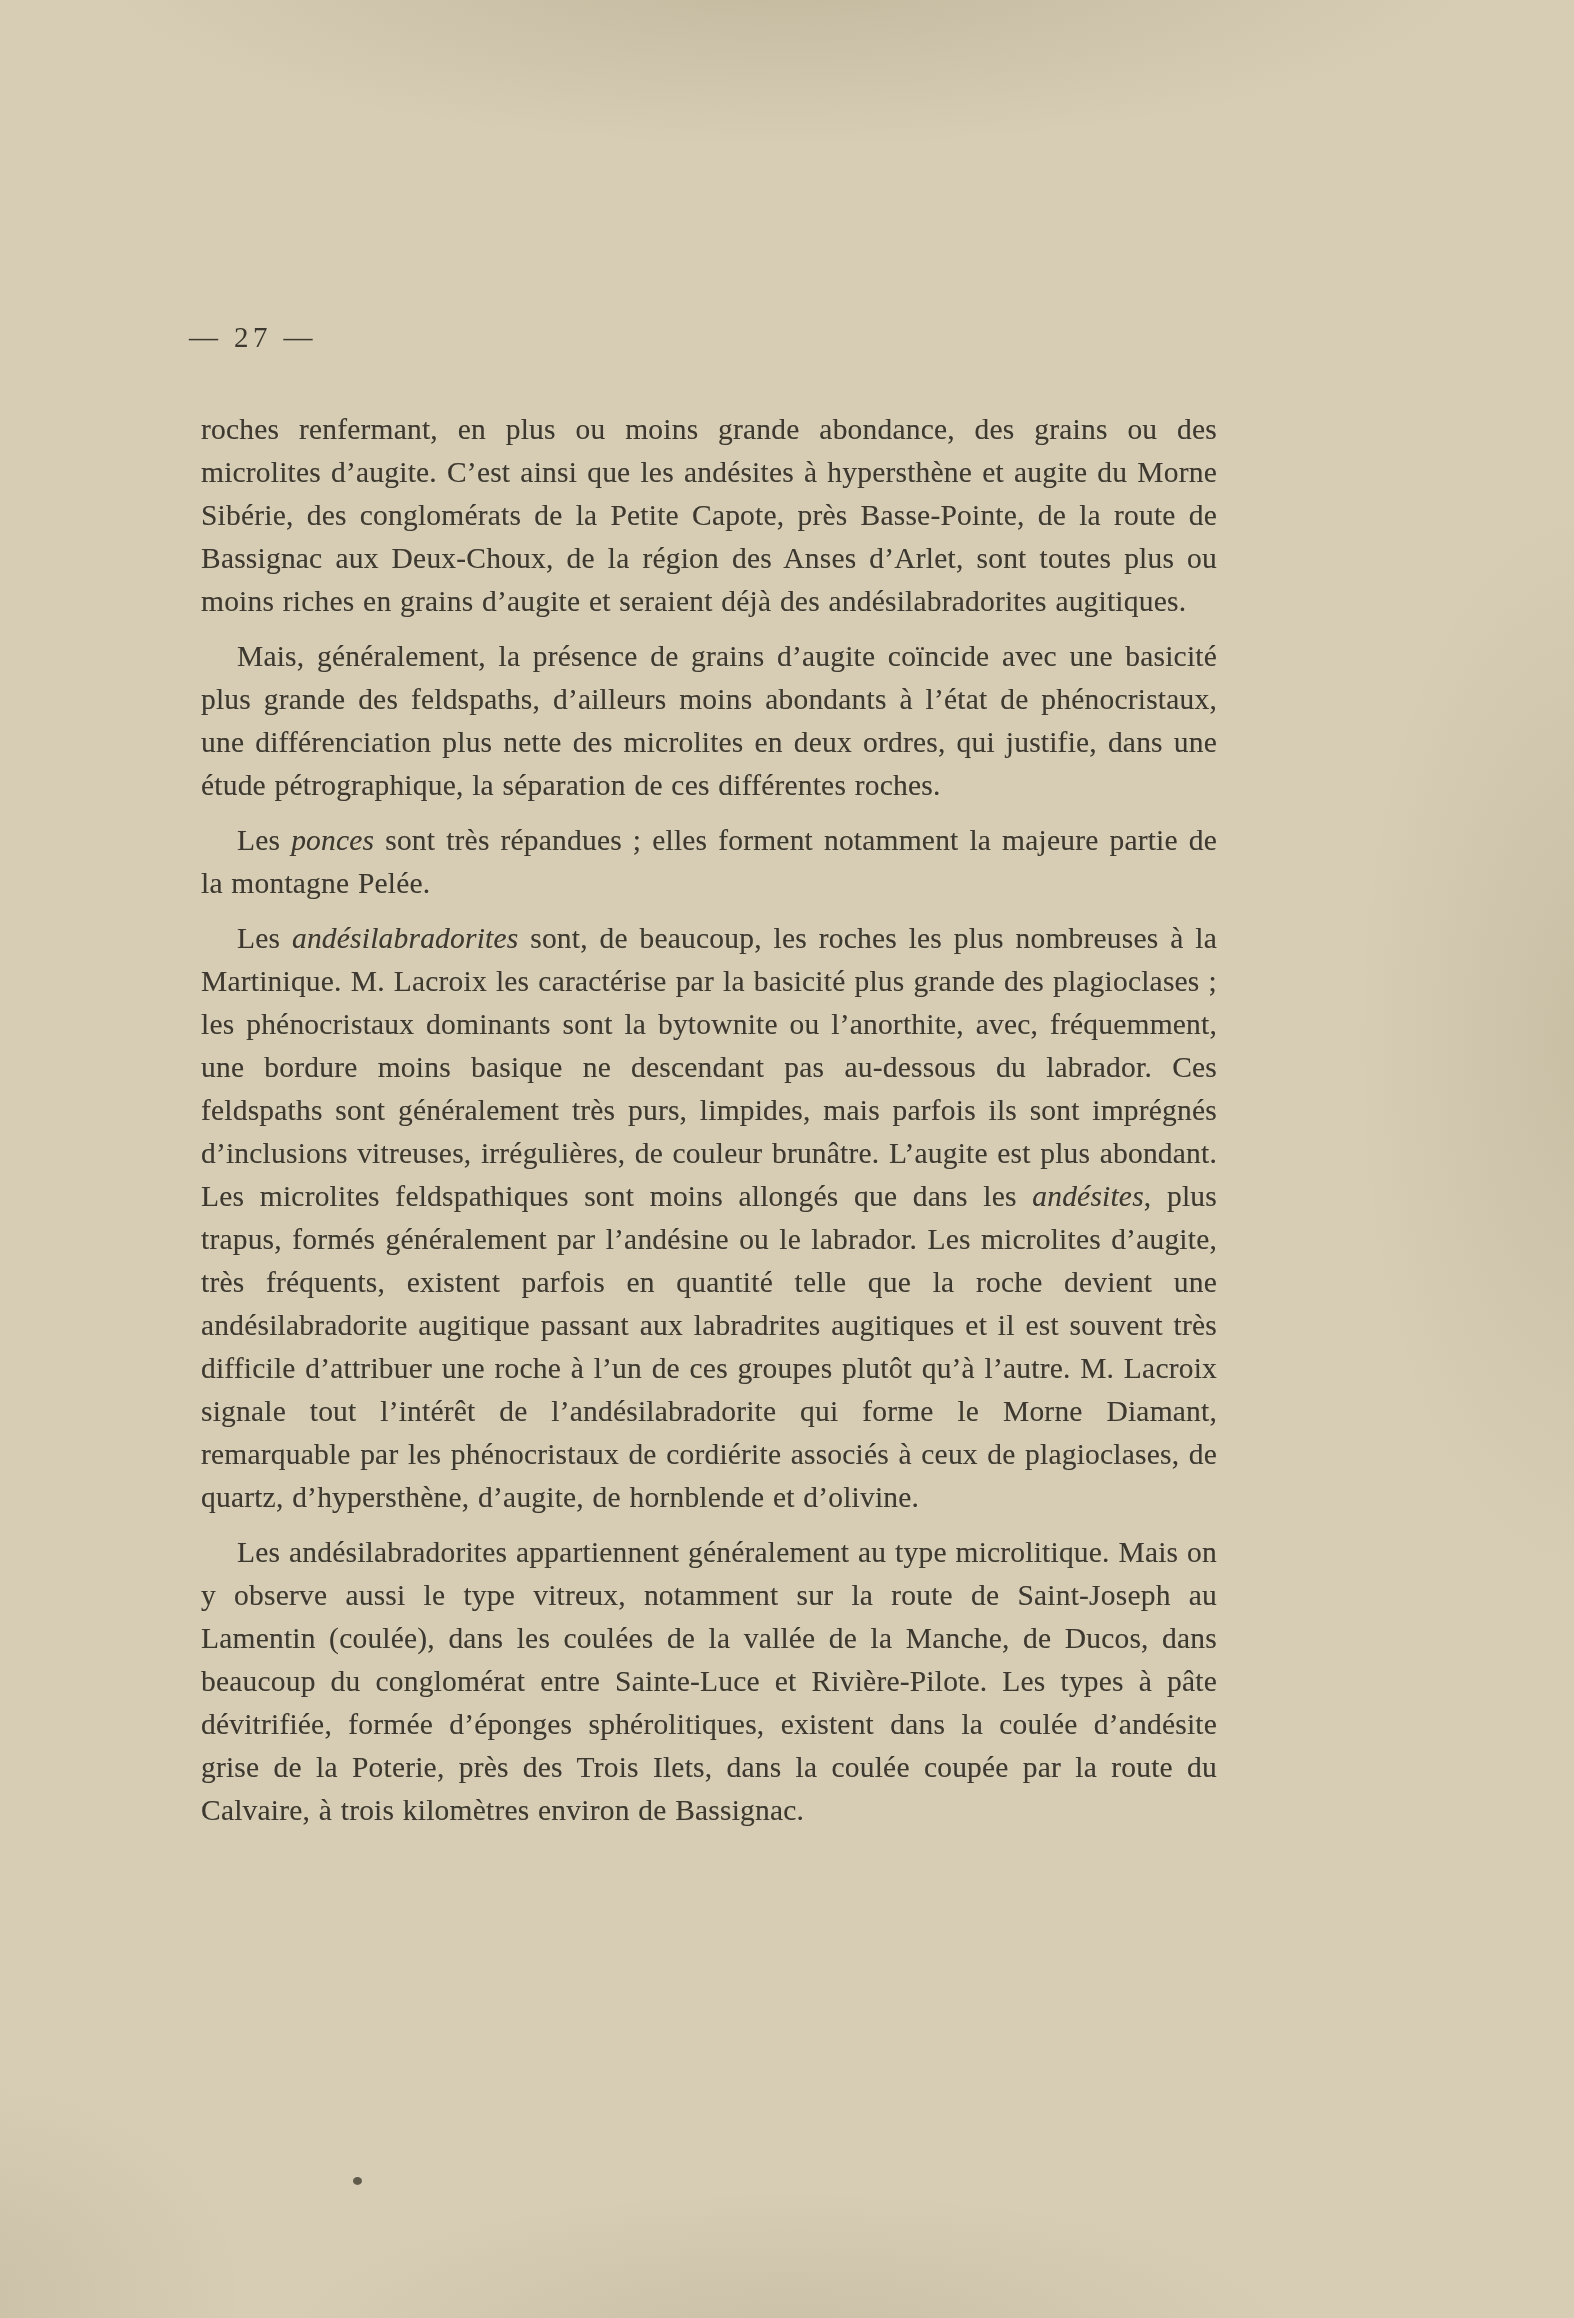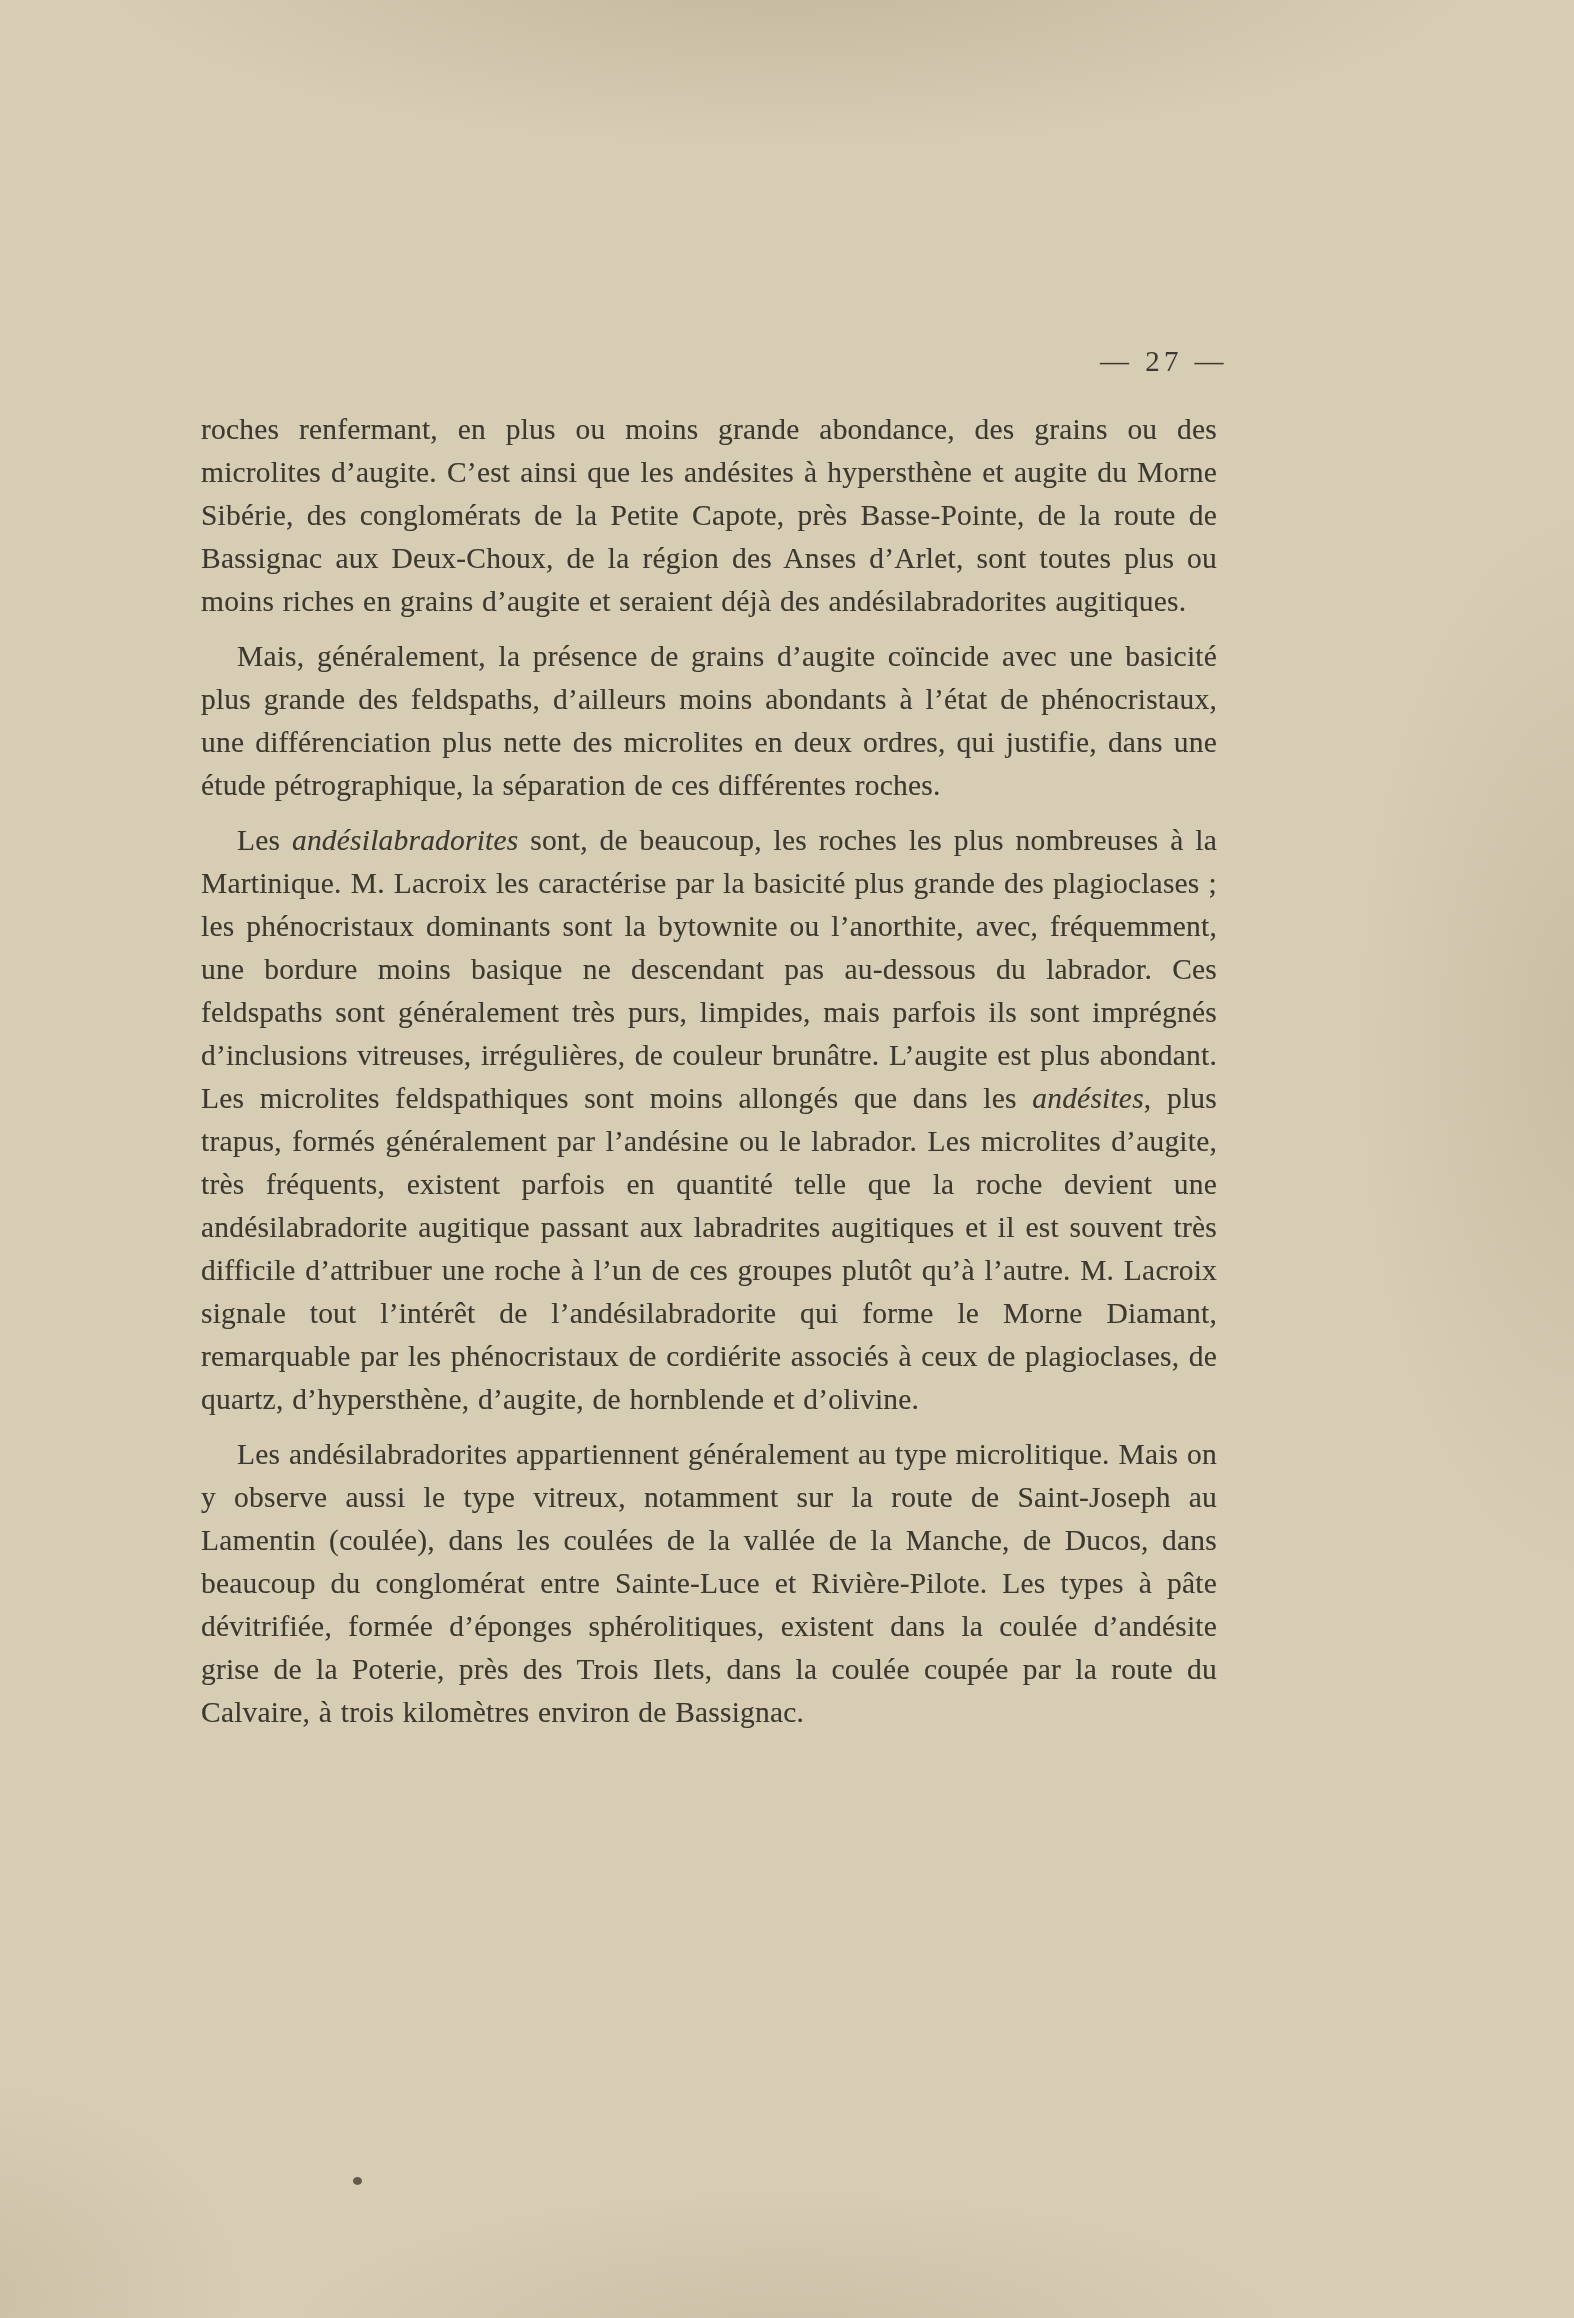--- a/index.html
+++ b/index.html
@@ -15,25 +15,24 @@
       radial-gradient(ellipse 500px 389px at -2% 99%, rgba(118, 103, 72, 0.12), rgba(0,0,0,0) 55%),
       radial-gradient(ellipse 778px 233px at 50% 101%, rgba(112, 98, 68, 0.12), rgba(0,0,0,0) 65%);
     color: var(--ink, #3e3930);
   }
   .scan-page { position: absolute; inset: 0; }
   .page-number {
     position: absolute;
     top: 321px;
     left: 189px;
     width: 1039px;
-    text-align: right;
+    text-align: left;
     font-size: 29px;
     letter-spacing: 4.4px;
     color: var(--ink, #3e3930);
-    margin-top: 24px;
   }
   .text-block {
     position: absolute;
     top: 396px;
     left: 189px;
     width: 1040px;
     font-size: 29.5px;
     line-height: 43px;
     text-align: justify;
     letter-spacing: 0.2px;
@@ -55,19 +54,20 @@
 </style>
 </head>
 <body>
 
 <div class="scan-page">
   <div class="page-number">— 27 —</div>
 
   <div class="text-block">
       <p class="para"><span>roches renfermant, en plus ou moins grande abondance, des grains ou des microlites d’augite. C’est ainsi que les andésites à hypersthène et augite du Morne Sibérie, des conglomérats de la Petite Capote, près Basse-Pointe, de la route de Bassignac aux Deux-Choux, de la région des Anses d’Arlet, sont toutes plus ou moins riches en grains d’augite et seraient déjà des andésilabradorites augitiques.</span></p>
       <p class="para indent"><span>Mais, généralement, la présence de grains d’augite coïncide avec une basicité plus grande des feldspaths, d’ailleurs moins abondants à l’état de phénocristaux, une différenciation plus nette des microlites en deux ordres, qui justifie, dans une étude pétrographique, la séparation de ces différentes roches.</span></p>
+      <p class="para indent"><span>Les </span><span class="italic">ponces</span><span> sont très répandues ; elles forment notamment la majeure partie de la montagne Pelée.</span></p>
       <p class="para indent"><span>Les </span><span class="italic">andésilabradorites</span><span> sont, de beaucoup, les roches les plus nombreuses à la Martinique. M. Lacroix les caractérise par la basicité plus grande des plagioclases ; les phénocristaux dominants sont la bytownite ou l’anorthite, avec, fréquemment, une bordure moins basique ne descendant pas au-dessous du labrador. Ces feldspaths sont généralement très purs, limpides, mais parfois ils sont imprégnés d’inclusions vitreuses, irrégulières, de couleur brunâtre. L’augite est plus abondant. Les microlites feldspathiques sont moins allongés que dans les </span><span class="italic">andésites</span><span>, plus trapus, formés généralement par l’andésine ou le labrador. Les microlites d’augite, très fréquents, existent parfois en quantité telle que la roche devient une andésilabradorite augitique passant aux labradrites augitiques et il est souvent très difficile d’attribuer une roche à l’un de ces groupes plutôt qu’à l’autre. M. Lacroix signale tout l’intérêt de l’andésilabradorite qui forme le Morne Diamant, remarquable par les phénocristaux de cordiérite associés à ceux de plagioclases, de quartz, d’hypersthène, d’augite, de hornblende et d’olivine.</span></p>
       <p class="para indent"><span>Les andésilabradorites appartiennent généralement au type microlitique. Mais on y observe aussi le type vitreux, notamment sur la route de Saint-Joseph au Lamentin (coulée), dans les coulées de la vallée de la Manche, de Ducos, dans beaucoup du conglomérat entre Sainte-Luce et Rivière-Pilote. Les types à pâte dévitrifiée, formée d’éponges sphérolitiques, existent dans la coulée d’andésite grise de la Poterie, près des Trois Ilets, dans la coulée coupée par la route du Calvaire, à trois kilomètres environ de Bassignac.</span></p>
     </div>
 
   <div class="ink-speck"></div>
 </div>
 
 
 </body></html>

